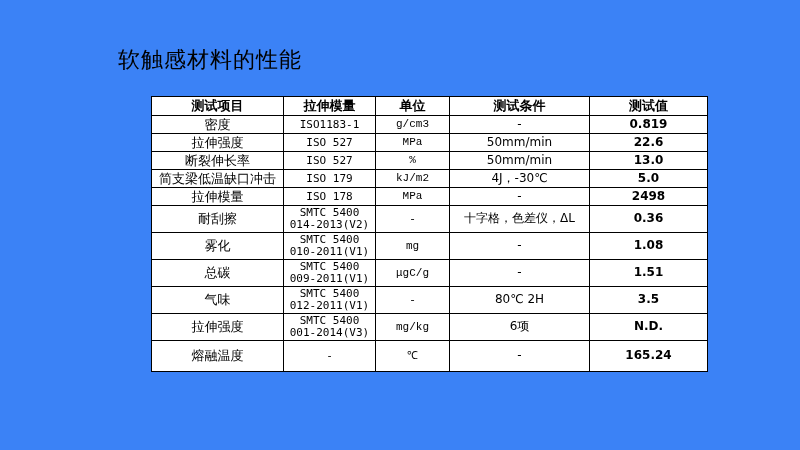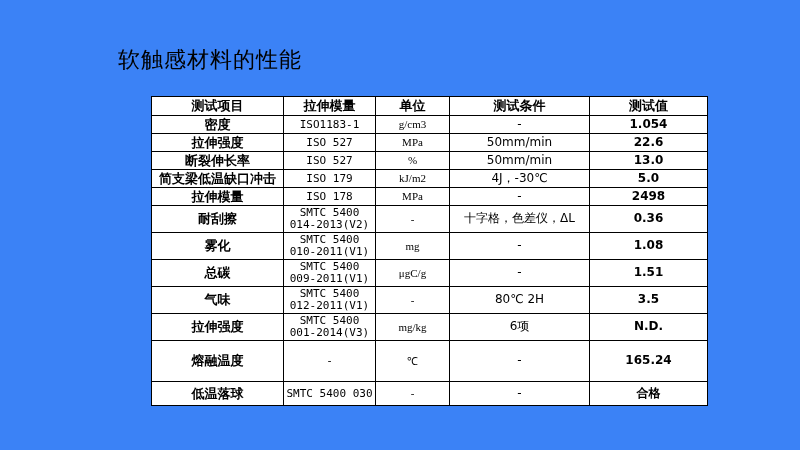--- a/index.html
+++ b/index.html
@@ -39,25 +39,25 @@
     overflow:hidden;
   }
   .perf-table th {
     font-size:13px;
     font-weight:bold;
     height:19px;
     line-height:1.1;
   }
   tr.h-single   { height:18px; }
   tr.h-double   { height:27px; }
-  tr.h-melt     { height:41px; }
+  tr.h-melt     { height:31px; }
   tr.h-last     { height:24px; }
-  td.c-item  { font-size:13px; font-weight:bold; line-height:1.05; }
+  td.c-item  { font-size:13px; font-weight:normal; line-height:1.05; }
   td.c-method{ font-family:"DejaVu Sans Mono","Liberation Mono",monospace; font-size:11px; line-height:12px; }
-  td.c-unit  { font-family:Liberation Serif, serif; font-size:11px; line-height:1.1; }
+  td.c-unit  { font-family:Liberation Mono, monospace; font-size:11px; line-height:1.1; }
   td.c-cond  { font-size:12px; line-height:1.1; }
   td.c-value { font-size:12px; font-weight:bold; line-height:1.1; }
 </style>
 </head>
 <body>
 
 <div class="slide">
 
   <div class="slide-title">软触感材料的性能</div>
 
@@ -77,21 +77,21 @@
         <th>测试条件</th>
         <th>测试值</th>
       </tr>
     </thead>
     <tbody>
       <tr class="h-single">
         <td class="c-item">密度</td>
         <td class="c-method">ISO1183-1</td>
         <td class="c-unit">g/cm3</td>
         <td class="c-cond">-</td>
-        <td class="c-value">1.054</td>
+        <td class="c-value">0.819</td>
       </tr>
       <tr class="h-single">
         <td class="c-item">拉伸强度</td>
         <td class="c-method">ISO 527</td>
         <td class="c-unit">MPa</td>
         <td class="c-cond">50mm/min</td>
         <td class="c-value">22.6</td>
       </tr>
       <tr class="h-single">
         <td class="c-item">断裂伸长率</td>
@@ -149,23 +149,16 @@
         <td class="c-cond">6项</td>
         <td class="c-value">N.D.</td>
       </tr>
       <tr class="h-melt">
         <td class="c-item">熔融温度</td>
         <td class="c-method">-</td>
         <td class="c-unit">℃</td>
         <td class="c-cond">-</td>
         <td class="c-value">165.24</td>
       </tr>
-      <tr class="h-last">
-        <td class="c-item">低温落球</td>
-        <td class="c-method">SMTC 5400 030</td>
-        <td class="c-unit">-</td>
-        <td class="c-cond">-</td>
-        <td class="c-value">合格</td>
-      </tr>
     </tbody>
   </table>
 
 </div>
 
 </body></html>

